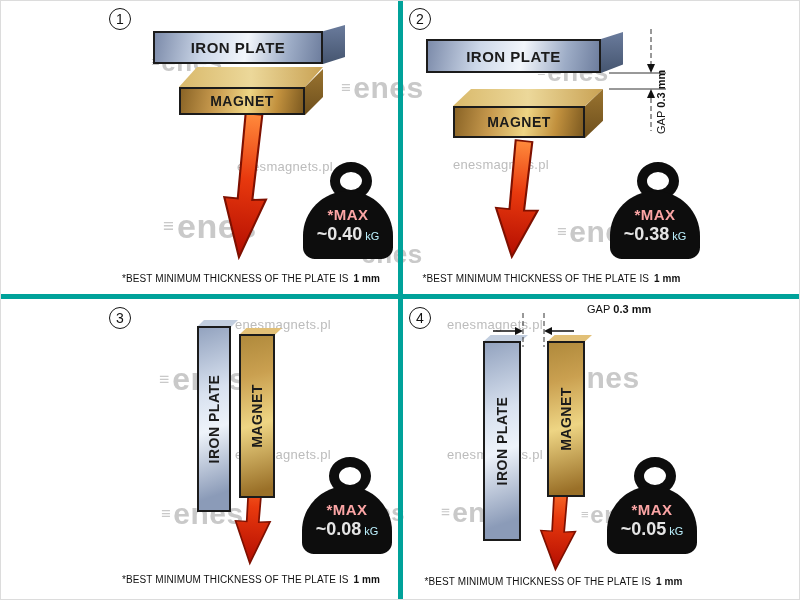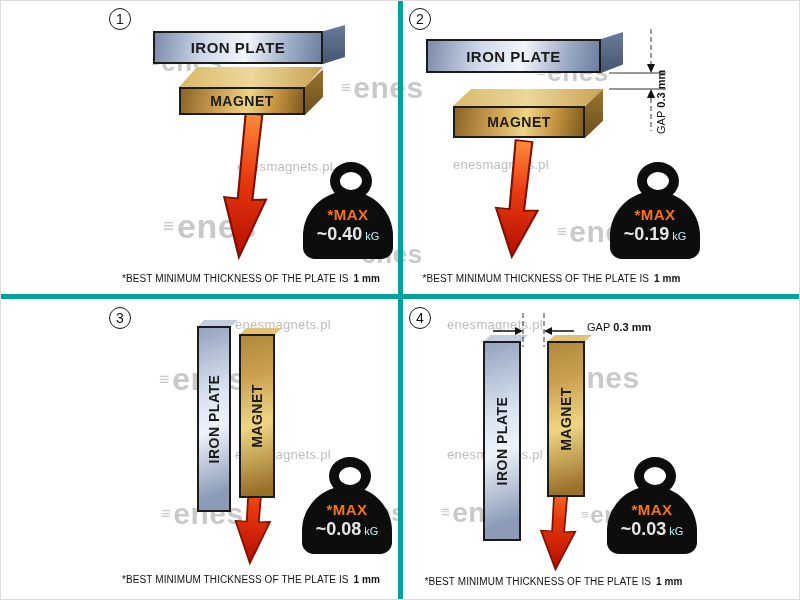--- a/index.html
+++ b/index.html
@@ -19,21 +19,21 @@
   .plate-v  { background:linear-gradient(160deg,#93a3bf 0%,#d8e1ef 35%,#eef3fa 55%,#8b9bb8 90%); }
   .magnet-v { background:linear-gradient(165deg,#a8説 0%,#caa050 25%,#eed584 55%,#9a7028 95%); background:linear-gradient(165deg,#b08a3c 0%,#caa050 25%,#eed584 55%,#9a7028 95%); }
   .face { position:absolute; z-index:2; }
   .v-inner { transform:rotate(-90deg); white-space:nowrap; display:block; }
 
   .arrow-svg { position:absolute; z-index:2; overflow:visible; }
 
   .weight-handle { position:absolute; width:42px; height:38px; border:10px solid #0d0d0d; border-radius:50%; z-index:4; background:#fff; }
   .weight-body { position:absolute; width:90px; height:68px; background:#0d0d0d; border-radius:46px 46px 12px 12px;
     z-index:4; display:flex; flex-direction:column; align-items:center; justify-content:center; gap:1px; }
-  .weight-max { color:#f97316; font-weight:bold; font-size:15px; letter-spacing:.5px; }
+  .weight-max { color:#fca5a5; font-weight:bold; font-size:15px; letter-spacing:.5px; }
   .weight-val-row { display:flex; align-items:baseline; }
   .weight-value { color:#e5e5e5; font-weight:bold; font-size:18px; }
   .weight-unit { color:#bdf2ff; font-size:11px; font-weight:normal; margin-left:3px; }
 
   .caption { position:absolute; font-size:10px; color:#111; text-align:center; z-index:3; letter-spacing:.1px; white-space:nowrap; }
   .caption b { margin-left:2px; }
 
   .enes-logo { position:absolute; z-index:1; color:#c9c9c9; font-weight:bold; letter-spacing:.5px; line-height:1; }
   .enes-logo::before { content:"≡ "; font-size:.55em; vertical-align:.3em; letter-spacing:-1px; }
   .site-mark { position:absolute; z-index:1; color:#bcbcbc; font-size:13px; letter-spacing:.3px; }
@@ -136,21 +136,21 @@
 
     <svg class="arrow-svg" style="left:500px;top:140px;width:46px;height:118px;transform:rotate(6deg);transform-origin:50% 0;" viewBox="0 0 44 150" preserveAspectRatio="none">
       <polygon points="14,0 30,0 29,88 42,86 22,148 2,88 15,88" fill="url(#arrowGrad)" stroke="#7e1000" stroke-width="2"></polygon>
     </svg>
 
     <div>
       <div class="weight-handle" style="left:636px;top:161px;"></div>
       <div class="weight-body" style="left:609px;top:190px;">
         <div class="weight-max">*MAX</div>
         <div class="weight-val-row">
-          <span class="weight-value">~0.19</span>
+          <span class="weight-value">~0.38</span>
           <span class="weight-unit">kG</span>
         </div>
       </div>
     </div>
 
     <div class="caption" style="left:398px;top:272px;width:305px;">
       <span>*BEST MINIMUM THICKNESS OF THE PLATE IS</span>
       <b>1 mm</b>
     </div>
   </section>
@@ -207,21 +207,21 @@
     <span class="enes-logo" style="left:580px;top:502px;font-size:24px;">enes</span>
 
     <svg class="dim-svg" style="left:480px;top:312px;width:104px;height:38px;" viewBox="0 0 104 38">
       <line x1="42" y1="0" x2="42" y2="34" stroke="#333" stroke-width="1" stroke-dasharray="5 3"></line>
       <line x1="63" y1="0" x2="63" y2="34" stroke="#333" stroke-width="1" stroke-dasharray="5 3"></line>
       <line x1="12" y1="18" x2="38" y2="18" stroke="#111" stroke-width="1.5"></line>
       <polygon points="34,14 34,22 42,18" fill="#111"></polygon>
       <line x1="67" y1="18" x2="93" y2="18" stroke="#111" stroke-width="1.5"></line>
       <polygon points="71,14 71,22 63,18" fill="#111"></polygon>
     </svg>
-    <div class="gap-label-h" style="left:586px;top:320px;">
+    <div class="gap-label-h" style="left:586px;top:302px;">
       <span>GAP</span>&nbsp;<b>0.3 mm</b>
     </div>
 
     <div class="face" style="left:482px;top:334px;width:45px;height:7px;clip-path:polygon(17% 0,100% 0,83% 100%,0 100%);background:#c2cedf;"></div>
     <div class="block-front plate-v" style="left:482px;top:340px;width:38px;height:200px;font-size:14px;">
       <span class="v-inner">IRON PLATE</span>
     </div>
 
     <svg class="arrow-svg" style="left:542px;top:475px;width:38px;height:95px;transform:rotate(4deg);transform-origin:50% 0;" viewBox="0 0 44 150" preserveAspectRatio="none">
       <polygon points="14,0 30,0 29,88 42,86 22,148 2,88 15,88" fill="url(#arrowGrad)" stroke="#7e1000" stroke-width="2"></polygon>
@@ -230,21 +230,21 @@
     <div class="face" style="left:546px;top:334px;width:45px;height:7px;clip-path:polygon(17% 0,100% 0,83% 100%,0 100%);background:#e2c077;"></div>
     <div class="block-front magnet-v" style="left:546px;top:340px;width:38px;height:156px;font-size:14px;">
       <span class="v-inner">MAGNET</span>
     </div>
 
     <div>
       <div class="weight-handle" style="left:633px;top:456px;"></div>
       <div class="weight-body" style="left:606px;top:485px;">
         <div class="weight-max">*MAX</div>
         <div class="weight-val-row">
-          <span class="weight-value">~0.03</span>
+          <span class="weight-value">~0.05</span>
           <span class="weight-unit">kG</span>
         </div>
       </div>
     </div>
 
     <div class="caption" style="left:400px;top:575px;width:305px;">
       <span>*BEST MINIMUM THICKNESS OF THE PLATE IS</span>
       <b>1 mm</b>
     </div>
   </section>

